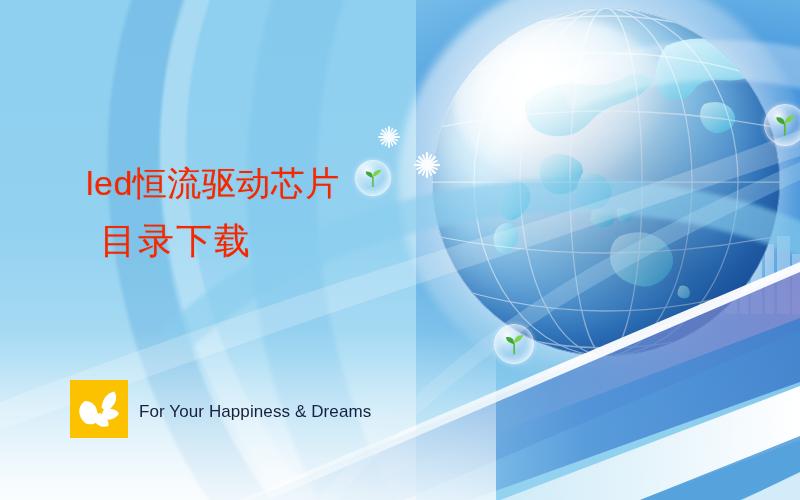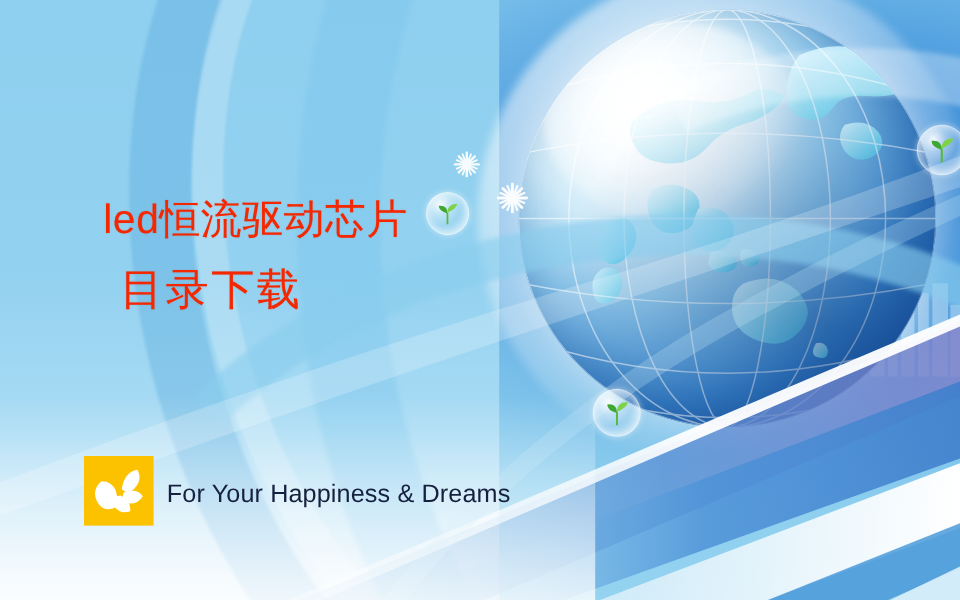--- a/index.html
+++ b/index.html
@@ -237,21 +237,21 @@
   }
   .logo-word .reg {
     font-size: 15px;
     line-height: 1;
     margin-left: 1px;
     margin-top: 1px;
   }
   .logo-tag {
     margin-top: 4px;
     font-family: "Liberation Sans", sans-serif;
-    font-size: 21px;
+    font-size: 17px;
     line-height: 1;
     color: #16213f;
     white-space: nowrap;
     letter-spacing: .1px;
   }
 </style>
 </head>
 <body>
 
 <div id="banner">

